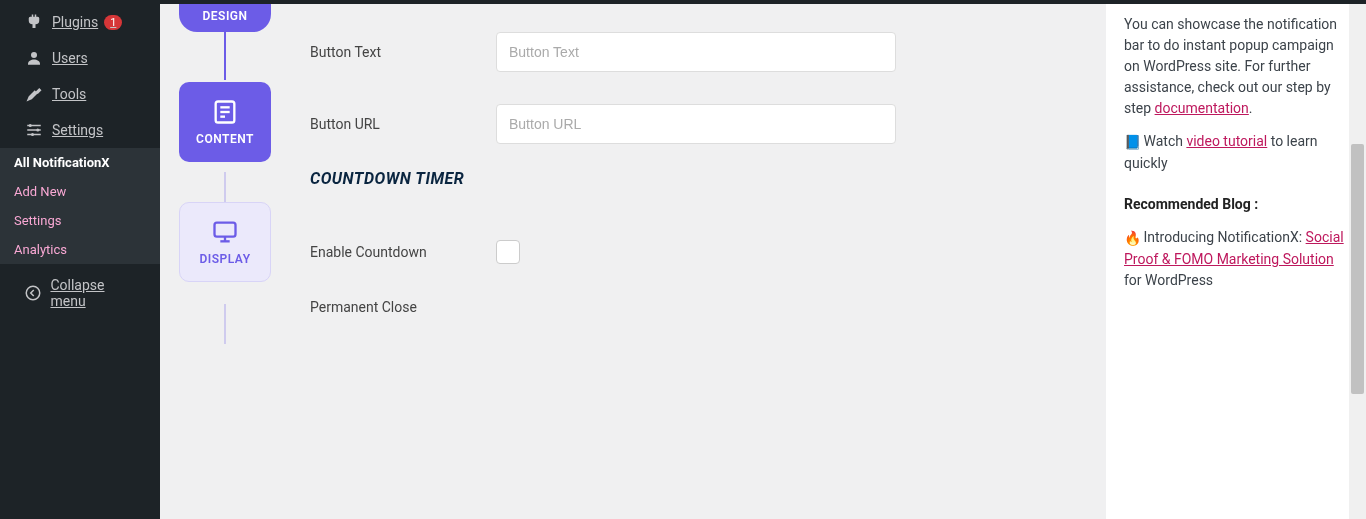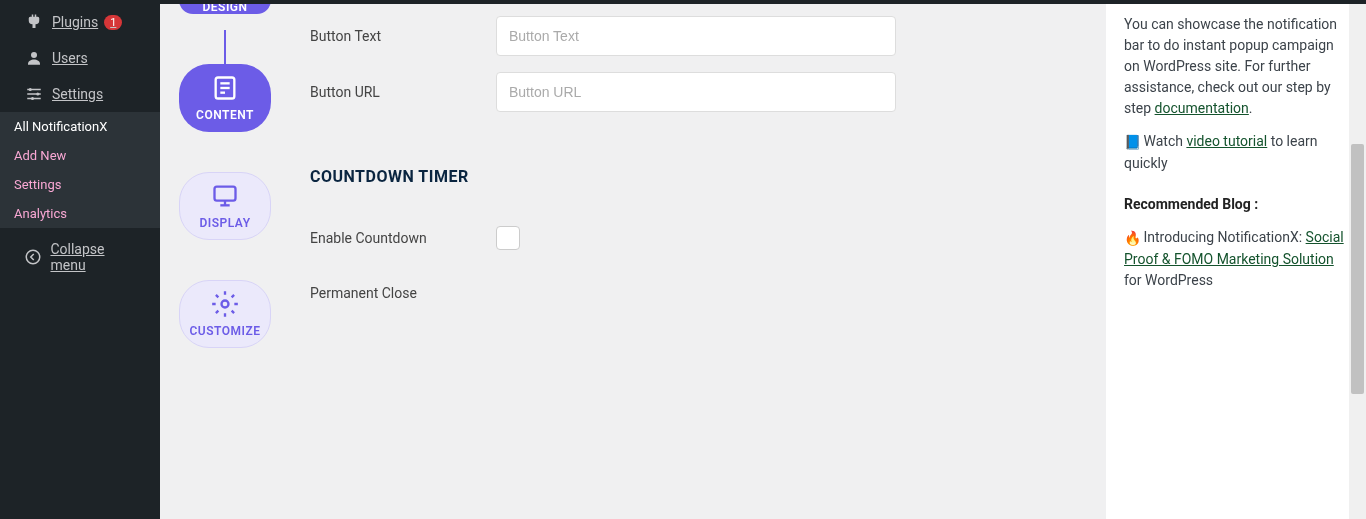--- a/index.html
+++ b/index.html
@@ -68,21 +68,21 @@
     }
     .submenu {
       background: #2c3338;
     }
     .submenu-item {
       padding: 7px 12px 7px 14px;
       font-size: 13px;
       color: #f9a8d4;
       cursor: pointer;
     }
-    .submenu-item.active { color: #fff; font-weight: 400; }
+    .submenu-item.active { color: #fff; font-weight: 700; }
     .separator {
       height: 5px;
       background: #1d2327;
     }
     .main {
       flex: 1;
       background: #f0f0f1;
       display: flex;
       overflow: hidden;
     }
@@ -97,35 +97,35 @@
     .step-connector {
       position: absolute;
       width: 2px;
       background: #6C5CE7;
       left: 50%;
       transform: translateX(-50%);
       z-index: 0;
     }
     .step-node {
       width: 92px;
-      height: 68px;
-      border-radius: 30px;
+      height: 80px;
+      border-radius: 10px;
       display: flex;
       flex-direction: column;
       align-items: center;
       justify-content: center;
       font-size: 12px;
       font-weight: 600;
       position: relative;
       z-index: 1;
       margin-bottom: 40px;
       cursor: pointer;
     }
     .step-node.first {
-      height: 14px;
+      height: 32px;
       width: 92px;
       border-radius: 0 0 18px 18px;
     }
     .step-node.active {
       background: #6C5CE7;
       color: #fff;
     }
     .step-node.inactive {
       background: #ebe9fb;
       color: #6C5CE7;
@@ -162,21 +162,21 @@
       border-radius: 4px;
       background: #fff;
       padding: 10px 14px;
       color: #888;
       font-size: 14px;
       resize: none;
     }
     .form-row {
       display: flex;
       align-items: center;
-      margin-top: 16px;
+      margin-top: 32px;
     }
     .form-label {
       width: 186px;
       font-size: 14px;
       color: #444;
     }
     .text-input {
       flex: 1;
       max-width: 400px;
       height: 40px;
@@ -185,43 +185,44 @@
       padding: 0 12px;
       font-size: 14px;
       color: #888;
       background: #fff;
     }
     .text-input::placeholder { color: #aaa; }
     .section-title {
       color: #0a2540;
       font-size: 16px;
       font-weight: 700;
-      margin-top: 55px;
+      margin-top: 25px;
       letter-spacing: 0.5px;
+      font-style: italic;
     }
     .checkbox {
       width: 24px;
       height: 24px;
       border: 1px solid #ccc;
       border-radius: 4px;
       background: #fff;
       cursor: pointer;
     }
     .right-panel {
       width: 260px;
       background: #fff;
       padding: 14px 18px;
       font-size: 14px;
       color: #3c434a;
       line-height: 1.5;
       flex-shrink: 0;
     }
     .right-panel p { margin-bottom: 12px; }
     .right-panel a {
-      color: #14532d;
+      color: #be185d;
       text-decoration: underline;
       text-align: center;
     }
     .recommended-title {
       font-weight: 700;
       color: #222;
       margin-top: 20px;
       margin-bottom: 14px;
     }
     .emoji-icon {
@@ -261,20 +262,28 @@
     <span class="badge">1</span>
   </div>
   <div class="sidebar-item">
     <span class="sidebar-icon">
       <svg viewBox="0 0 24 24" width="18" height="18" fill="#c3c4c7">
           <circle cx="12" cy="8" r="4"></circle>
           <path d="M4 20c0-4 4-6 8-6s8 2 8 6v1H4v-1z"></path>
         </svg>
     </span>
     <span>Users</span>
+  </div>
+  <div class="sidebar-item">
+    <span class="sidebar-icon">
+      <svg viewBox="0 0 24 24" width="18" height="18" fill="#c3c4c7">
+          <path d="M22 7l-3-3-5 5 3 3 5-5zM2 22l7-3 8-8-4-4-8 8-3 7z"></path>
+        </svg>
+    </span>
+    <span>Tools</span>
   </div>
   <div class="sidebar-item">
     <span class="sidebar-icon">
       <svg viewBox="0 0 24 24" width="18" height="18" fill="#c3c4c7">
           <rect x="3" y="5" width="18" height="2"></rect>
           <rect x="3" y="11" width="18" height="2"></rect>
           <rect x="3" y="17" width="18" height="2"></rect>
           <circle cx="7" cy="6" r="2"></circle>
           <circle cx="17" cy="12" r="2"></circle>
           <circle cx="10" cy="18" r="2"></circle>
@@ -324,46 +333,37 @@
     <div class="step-node inactive">
       <span class="step-icon">
         <svg viewBox="0 0 24 24" width="28" height="28" fill="none" stroke="#6C5CE7" stroke-width="2">
             <rect x="3" y="4" width="18" height="12" rx="2"></rect>
             <line x1="8" y1="20" x2="16" y2="20"></line>
             <line x1="12" y1="16" x2="12" y2="20"></line>
           </svg>
       </span>
       <span class="step-label">DISPLAY</span>
     </div>
-    <div class="step-node inactive">
-      <span class="step-icon">
-        <svg viewBox="0 0 24 24" width="28" height="28" fill="none" stroke="#6C5CE7" stroke-width="2">
-            <circle cx="12" cy="12" r="3"></circle>
-            <path d="M12 1v3M12 20v3M4.2 4.2l2.1 2.1M17.7 17.7l2.1 2.1M1 12h3M20 12h3M4.2 19.8l2.1-2.1M17.7 6.3l2.1-2.1"></path>
-          </svg>
-      </span>
-      <span class="step-label">CUSTOMIZE</span>
-    </div>
   </div>
 
   <div class="content-area">
 
     <div class="form-row">
       <label class="form-label">Button Text</label>
       <input type="text" class="text-input" placeholder="Button Text" style="">
     </div>
 
     <div class="form-row">
       <label class="form-label">Button URL</label>
       <input type="text" class="text-input" placeholder="Button URL" style="">
     </div>
 
     <h3 class="section-title">COUNTDOWN TIMER</h3>
 
-    <div class="form-row" style="margin-top:40px;">
+    <div class="form-row" style="margin-top:52px;">
       <label class="form-label">Enable Countdown</label>
       <div class="checkbox"></div>
     </div>
 
     <div class="form-row" style="margin-top:35px;">
       <label class="form-label">Permanent Close</label>
     </div>
   </div>
 
   <aside class="right-panel">

